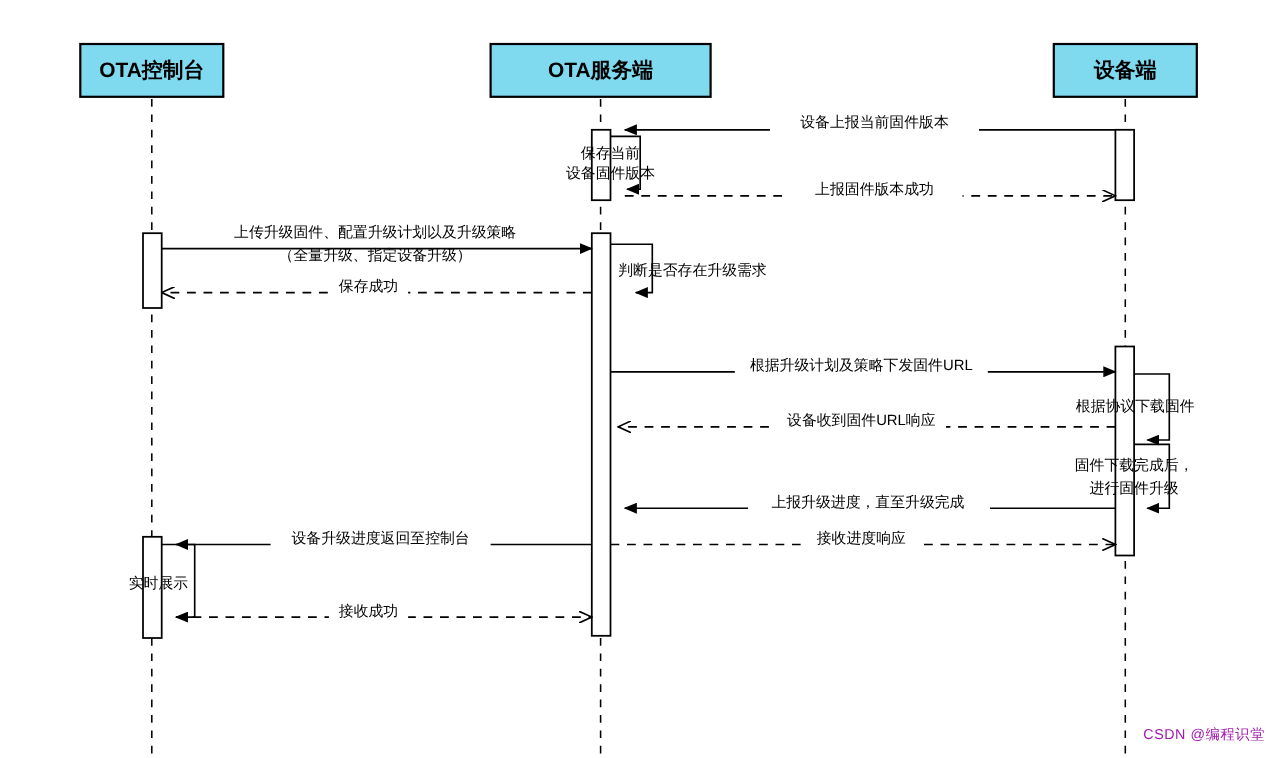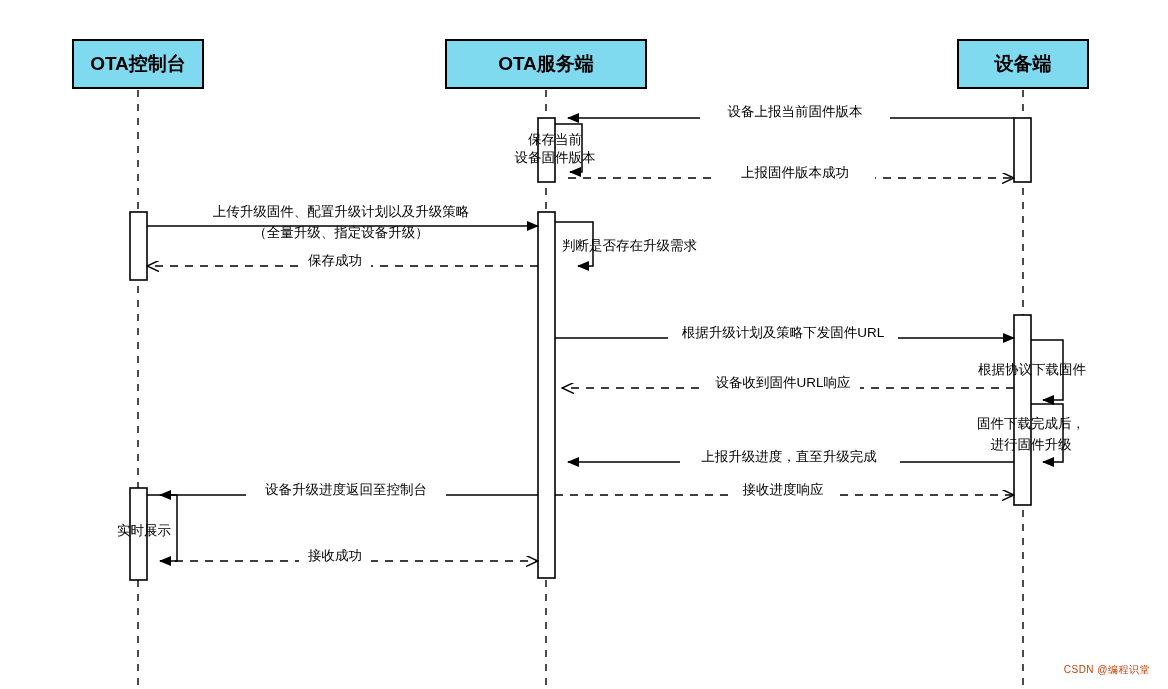--- a/index.html
+++ b/index.html
@@ -71,22 +71,22 @@
     font-size: 13.5px;
     fill: #000000;
     text-anchor: middle;
     dominant-baseline: middle;
   }
   .watermark {
     position: absolute;
     right: 18px;
     bottom: 12px;
     font-family: "Liberation Sans", "DejaVu Sans", sans-serif;
-    font-size: 10px;
-    color: #c2410c;
+    font-size: 13px;
+    color: #a21caf;
     letter-spacing: 0.5px;
     user-select: none;
     white-space: nowrap;
   }
   .label-bg {
     fill: #ffffff;
   }
 </style>
 </head>
 <body>

